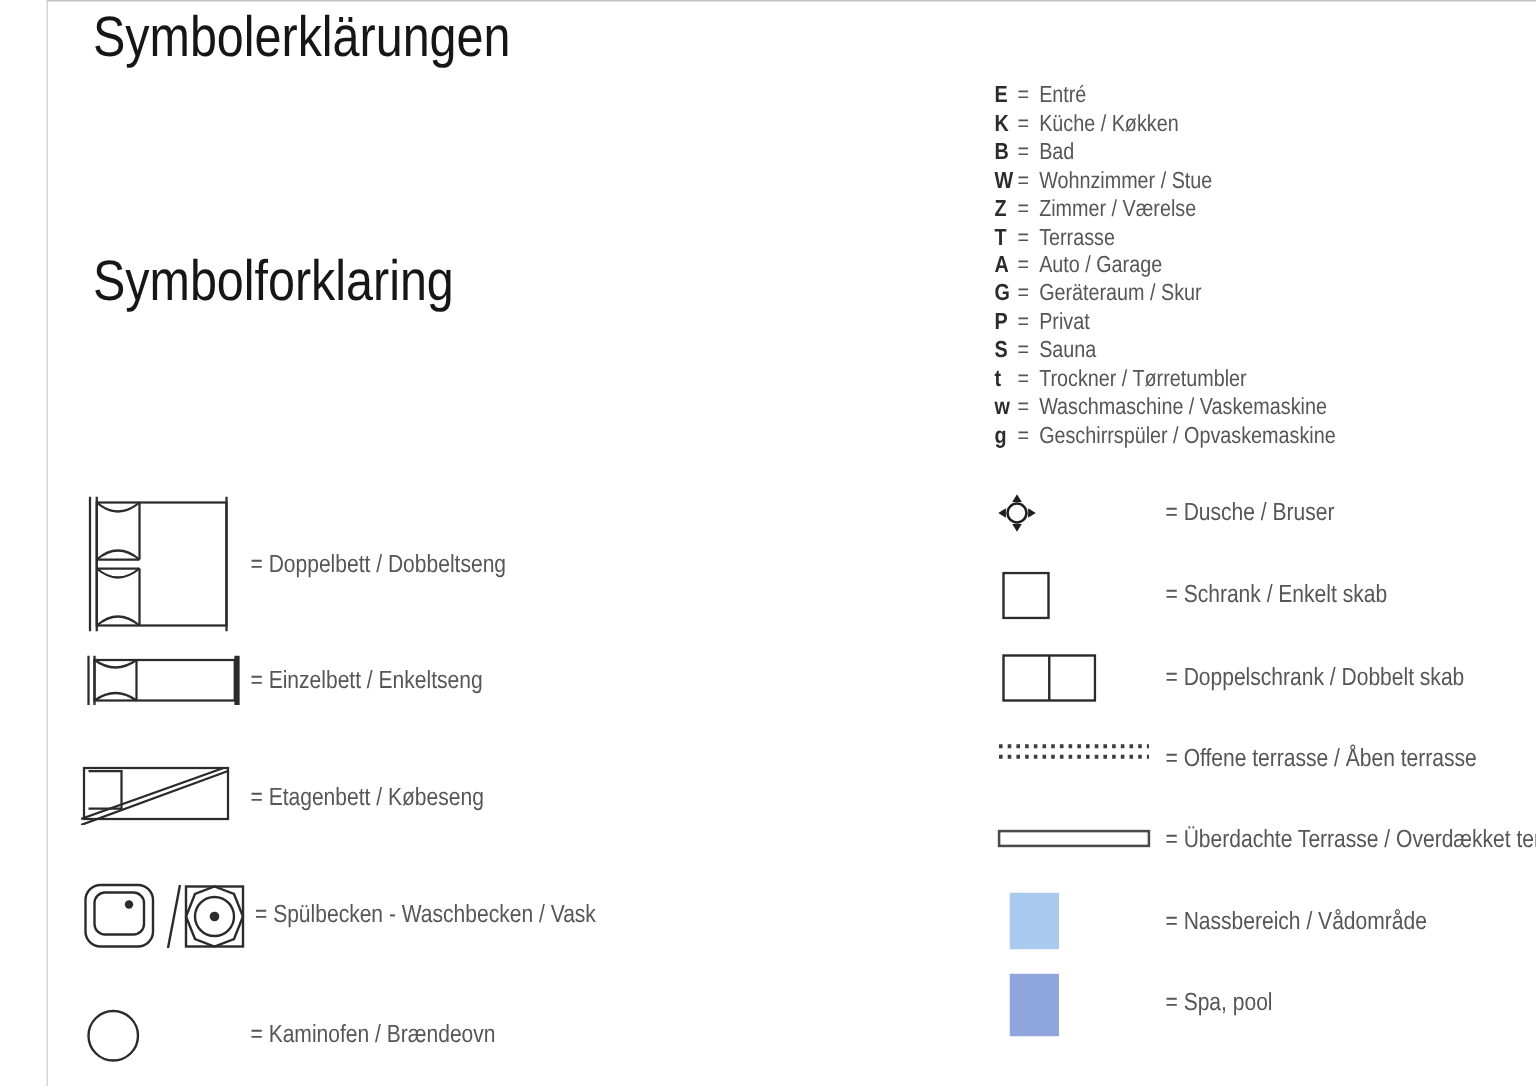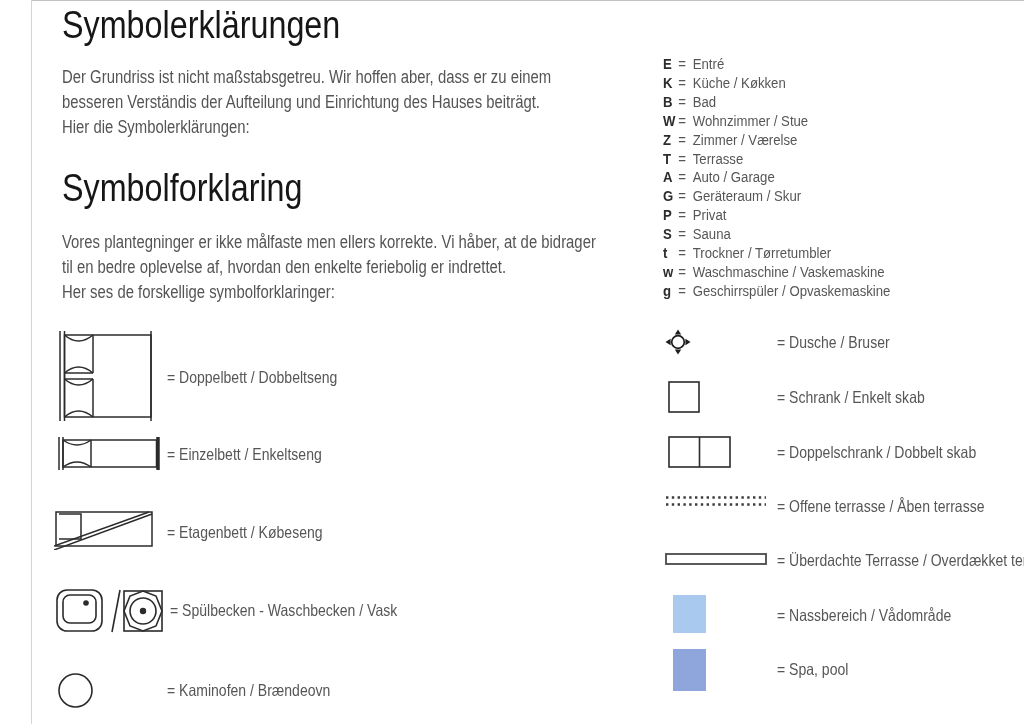--- a/index.html
+++ b/index.html
@@ -29,32 +29,22 @@
   }
   .icon{position:absolute;display:block;}
   svg{display:block;}
 </style>
 </head>
 <body>
 
 <div class="page">
 
   <div class="h1 condensed" style="top:2px;">Symbolerklärungen</div>
-  <div class="body-text" style="top:64px;">
-    <div class="condensed">Der Grundriss ist nicht maßstabsgetreu. Wir hoffen aber, dass er zu einem</div>
-    <div class="condensed">besseren Verständis der Aufteilung und Einrichtung des Hauses beiträgt.</div>
-    <div class="condensed">Hier die Symbolerklärungen:</div>
-  </div>
 
   <div class="h1 condensed" style="top:165px;">Symbolforklaring</div>
-  <div class="body-text" style="top:229px;">
-    <div class="condensed">Vores plantegninger er ikke målfaste men ellers korrekte. Vi håber, at de bidrager</div>
-    <div class="condensed">til en bedre oplevelse af, hvordan den enkelte feriebolig er indrettet.</div>
-    <div class="condensed">Her ses de forskellige symbolforklaringer:</div>
-  </div>
 
   <div class="letters condensed">
     <div class="letter-row">
         <span class="lt">E</span>
         <span class="eq">=</span>
         <span class="lab">Entré</span>
       </div>
     <div class="letter-row">
         <span class="lt">K</span>
         <span class="eq">=</span>

